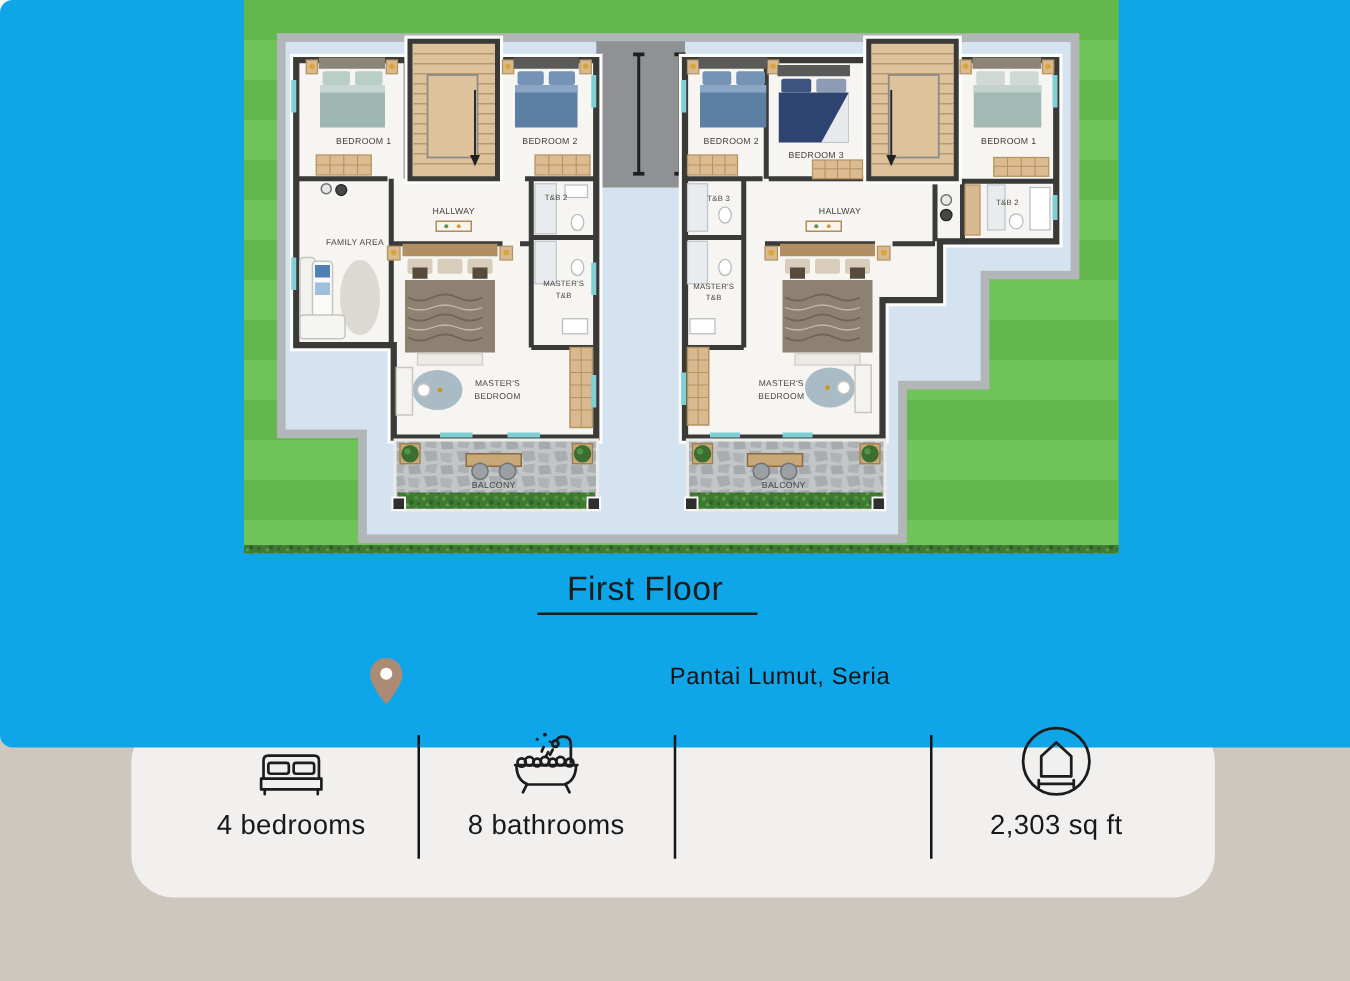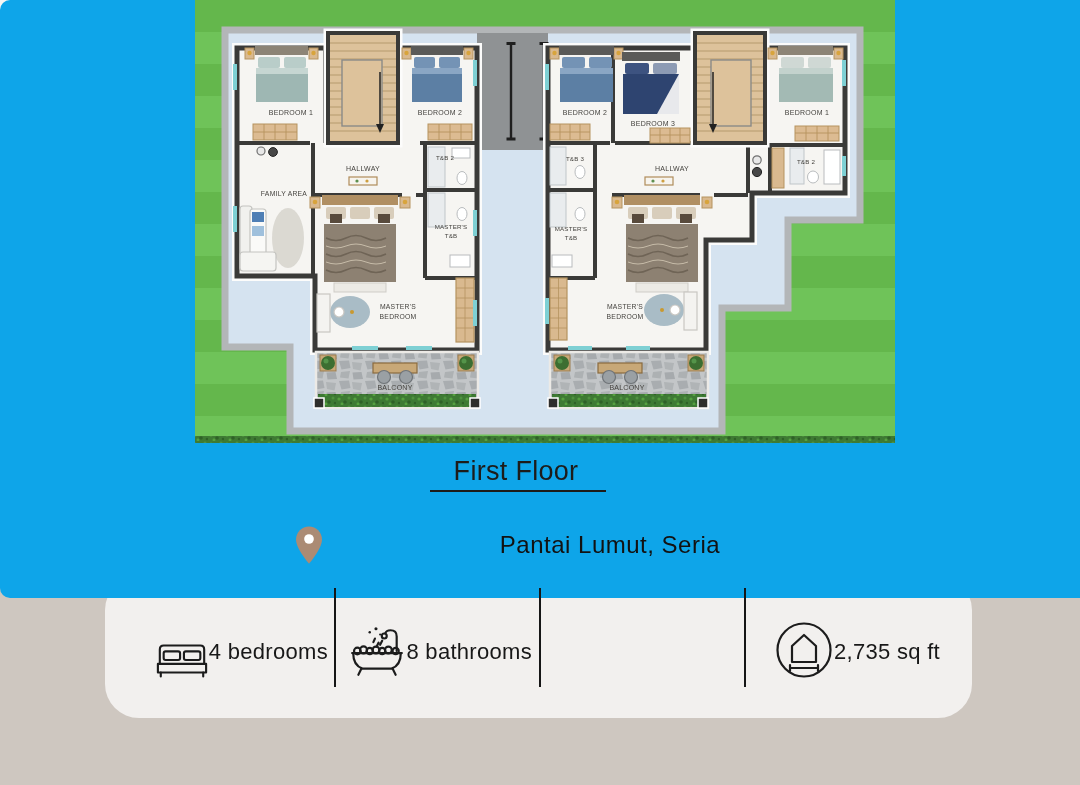--- a/index.html
+++ b/index.html
@@ -11,24 +11,24 @@
 
   
   .feature-bar{position:absolute;left:105px;top:576px;width:867px;height:142px;background:#f2f0ee;border-radius:34px;}
 
   
   .card{position:absolute;left:0;top:0;width:1080px;height:598px;background:#0ea5e9;border-radius:10px;padding-left:30px;}
   .plan-wrap{position:absolute;left:195px;top:0;width:700px;height:443px;}
   .floor-title{position:absolute;left:516px;top:456px;transform:translateX(-50%);font-size:27px;font-weight:500;color:#1d1c1a;letter-spacing:.3px;white-space:nowrap;}
   .title-underline{position:absolute;left:430px;top:490px;width:176px;height:2px;background:#1d1c1a;}
   .pin{position:absolute;left:296px;top:526px;width:26px;height:38px;}
-  .location-text{position:absolute;left:610px;top:531px;transform:translateX(-50%);font-size:24px;color:#121212;letter-spacing:.5px;white-space:nowrap;}
+  .location-text{position:absolute;left:624px;top:531px;transform:translateX(-50%);font-size:19px;color:#121212;letter-spacing:.5px;white-space:nowrap;}
 
   
-  .feature{position:absolute;top:596px;width:190px;height:104px;display:flex;align-items:center;justify-content:flex-end;z-index:5;}
+  .feature{position:absolute;top:569px;width:190px;height:104px;display:flex;flex-direction:column;align-items:center;justify-content:flex-end;z-index:5;}
   .feature .ic{display:flex;align-items:flex-end;justify-content:center;height:64px;}
   .feature .lbl{margin-top:8px;font-size:22px;color:#181818;letter-spacing:.3px;white-space:nowrap;}
   .fdiv{position:absolute;top:588px;width:2px;height:99px;background:#161616;z-index:5;}
 
   
   .rl{font-family:"Liberation Sans",sans-serif;font-size:7px;fill:#45433f;letter-spacing:.25px;}
   .rs{font-family:"Liberation Sans",sans-serif;font-size:6.2px;fill:#45433f;letter-spacing:.2px;}
   .rm{font-family:"Liberation Sans",sans-serif;font-size:6.8px;fill:#45433f;letter-spacing:.25px;}
   .ic svg{display:block;}
 </style>
@@ -442,16 +442,16 @@
   <div class="fdiv" style="left:744px;"></div>
 
   <div class="feature" style="left:750px;">
     <div class="ic">
       <svg width="60" height="60" viewBox="0 0 60 60" fill="none" stroke="#1c1c1c" stroke-width="2.2" stroke-linecap="round" stroke-linejoin="round">
         <circle cx="30" cy="30" r="26.5"></circle>
         <path d="M18,42 V26 L30,15 L42,26 V42 Z"></path>
         <path d="M16,48 H44 M16,45 V51 M44,45 V51"></path>
       </svg>
     </div>
-    <div class="lbl">2,735 sq ft</div>
+    <div class="lbl">2,303 sq ft</div>
   </div>
 
 </div>
 
 </body></html>

